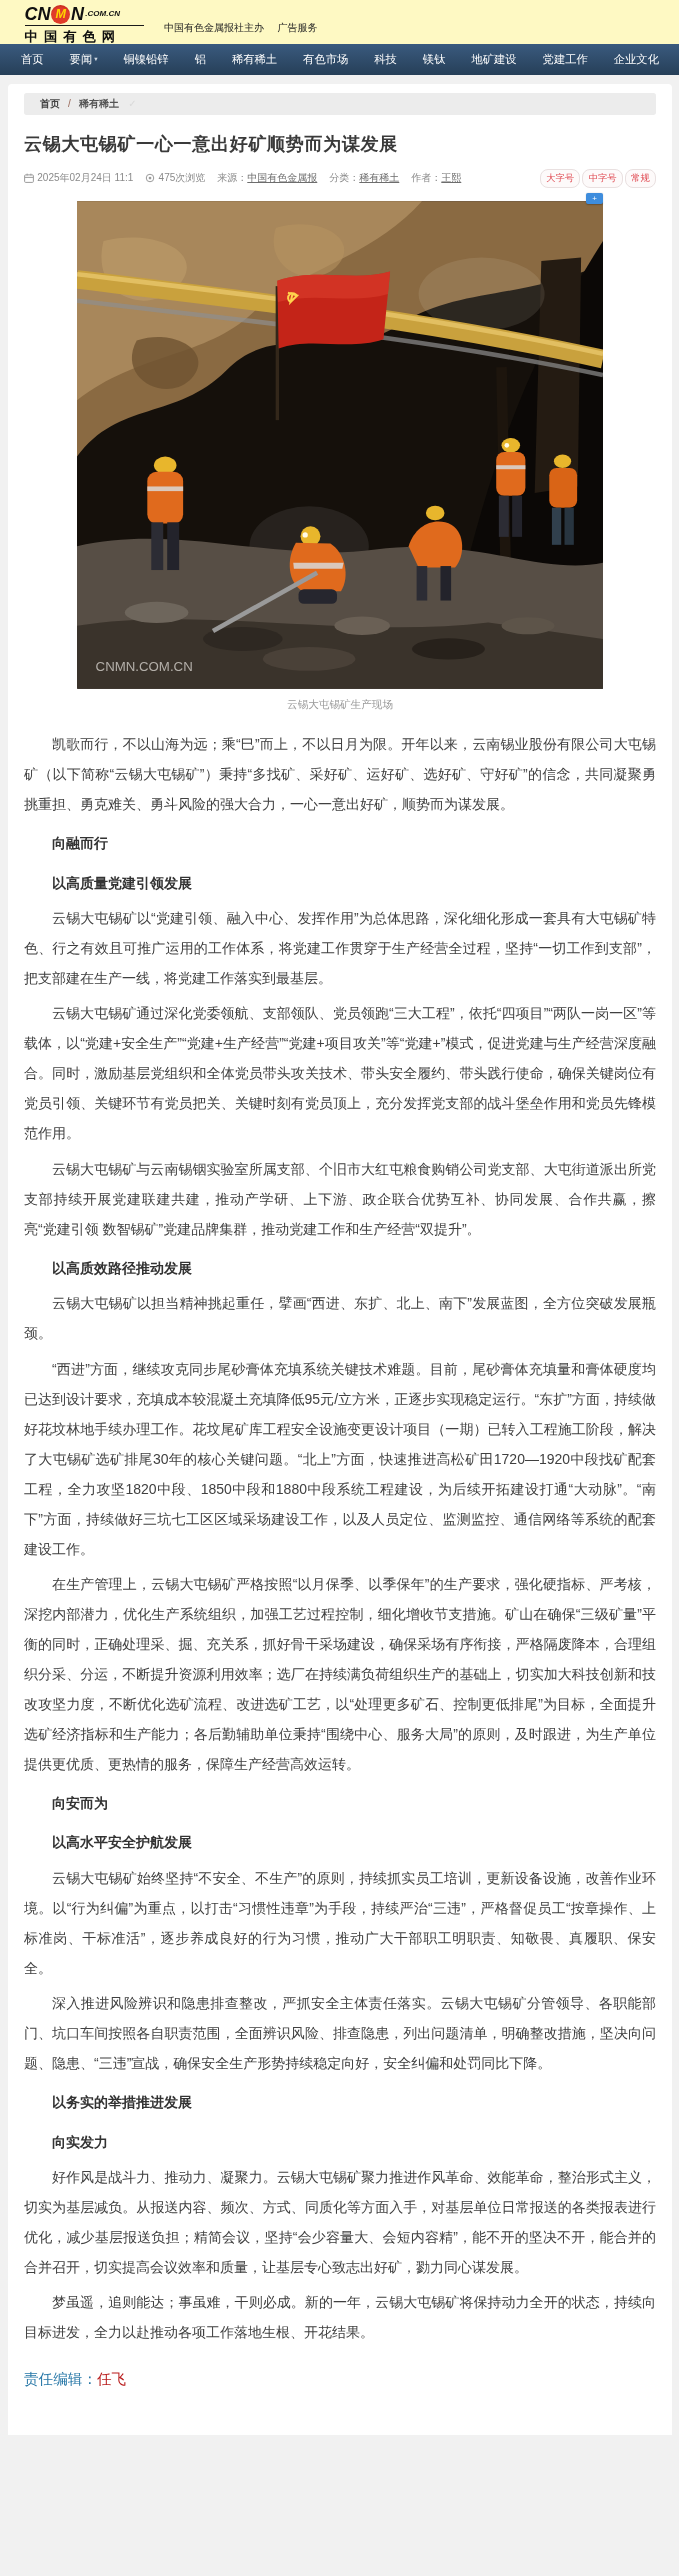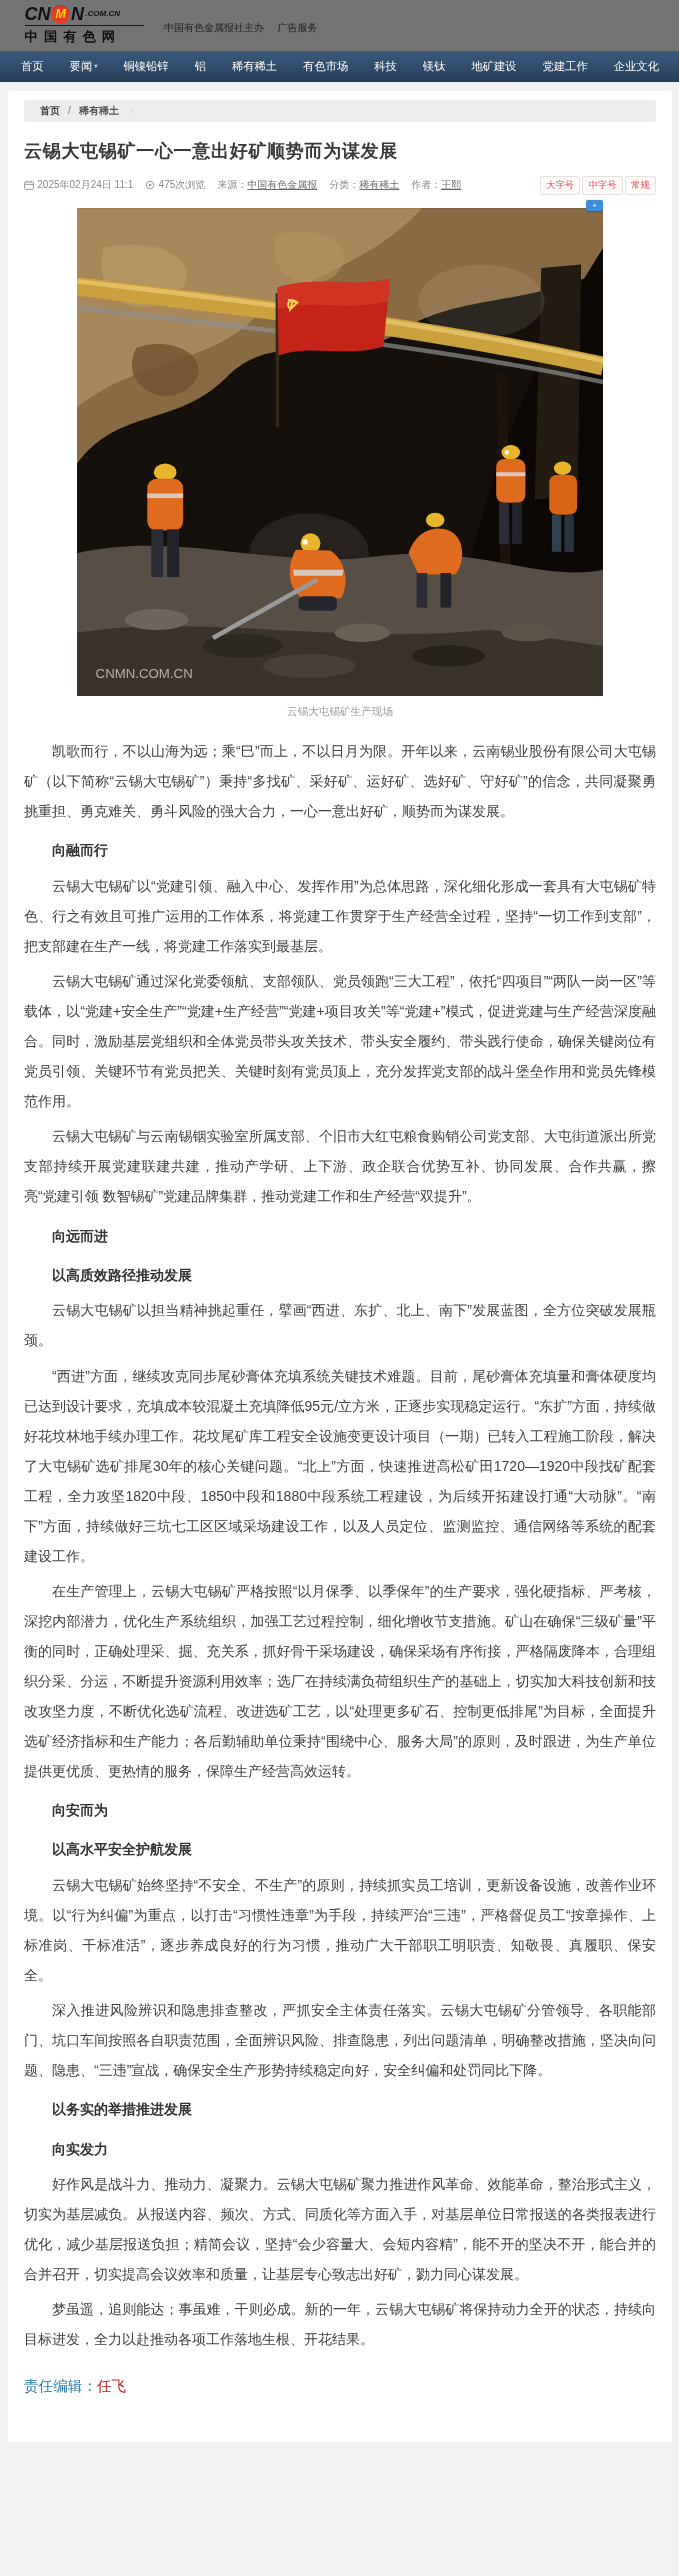--- a/index.html
+++ b/index.html
@@ -1,18 +1,18 @@
 <!DOCTYPE html>
 <html style="font-size:10.6px"><head>
 <meta charset="utf-8">
 <style>
   html,body{margin:0;padding:0;}
   body{width:680px;background:#f1f1f1;font-family:"Liberation Sans","DejaVu Sans",sans-serif;color:#333;}
   
-  .site-header{background:#737373;height:51px;position:relative;}
+  .site-header{background:#fef9c3;height:44px;position:relative;}
   .logo{position:absolute;left:24.6px;top:4px;width:119px;}
   .logo-top{display:flex;align-items:center;font-weight:bold;font-style:italic;font-size:18px;color:#101010;line-height:20px;}
   .logo-m{width:19px;height:19px;border-radius:50%;background:radial-gradient(circle at 50% 65%,#e03c2a 60%,#a50f0f 100%);color:#ffd400;font-size:12.6px;display:inline-flex;align-items:center;justify-content:center;margin:0 0.7px;flex:0 0 auto;}
   .logo-suffix{font-size:8px;margin-left:1.3px;font-style:italic;text-align:center;}
   .logo-rule{border-top:1.3px solid #1a1a1a;margin:1.3px 0 2px;}
   .logo-bottom{font-weight:bold;font-size:13.3px;letter-spacing:6px;color:#101010;white-space:nowrap;}
   .tagline{position:absolute;left:164px;top:21px;font-size:10px;color:#222;}
   .ad-link{margin-left:10.6px;color:#222;}
   
   .navbar{background:linear-gradient(#3a5a7e,#263f58);height:30.5px;display:flex;align-items:center;justify-content:space-between;padding:0 21px;}
@@ -26,21 +26,21 @@
   .breadcrumb .bc-sep{margin:0 5.3px;color:#9a6a5a;}
   .breadcrumb .bc-cur{font-weight:bold;color:#555;}
   .breadcrumb .bc-check{color:#d9d9d9;margin-left:6.6px;font-weight:bold;}
   .article-title{font-size:18px;font-weight:bold;color:#3a3a3a;margin:18.6px 0 13.3px;letter-spacing:0.7px;line-height:1.2;}
   
   .meta-row{display:flex;align-items:center;font-size:10px;color:#8a8a8a;}
   .meta-ic{width:10px;height:10px;margin-right:3.3px;flex:0 0 auto;}
   .meta-item{margin-right:12px;display:flex;align-items:center;}
   .meta-link{color:#6d6d6d;text-decoration:underline;cursor:pointer;}
   .font-controls{margin-left:auto;display:flex;}
-  .font-btn{border:0.7px solid #e9e0e0;background:#fdfafa;color:#e04a52;font-size:9.3px;padding:2px 5.3px;border-radius:2px;margin-left:2px;cursor:pointer;white-space:nowrap;}
+  .font-btn{border:0.7px solid #e9e0e0;background:#fdfafa;color:#e04a52;font-size:9.3px;padding:2px 5.3px;border-radius:8px;margin-left:2px;cursor:pointer;white-space:nowrap;}
   
   .figure-wrap{width:526px;margin:13.3px auto 0;position:relative;}
   .mine-photo{display:block;width:526px;height:488px;border-radius:1.3px;}
   .enlarge-badge{position:absolute;top:-8px;right:0;background:#3e8ddd;color:#fff;border-radius:2px;width:16.6px;height:11.3px;font-size:8px;line-height:11.3px;text-align:center;cursor:pointer;box-shadow:0 0.7px 1.3px rgba(0,0,0,.25);}
   .figure-caption{text-align:center;color:#999;font-size:10.6px;margin-top:9.3px;}
   
   .article-body{margin-top:17px;font-size:14px;line-height:30px;color:#404040;}
   .article-body p{margin:0 0 5.3px;text-indent:2em;text-align:justify;}
   .article-body p.subhead{font-weight:bold;color:#333;text-align:left;margin:9.3px 0 5.3px;}
   .editor-line{margin-top:22.6px;font-size:14.6px;color:#2878a8;}
@@ -201,24 +201,24 @@
       </g>
 
       <text x="28" y="708" font-size="20" fill="#c9c5bf" opacity="0.85">CNMN.COM.CN</text>
     </svg>
   </div>
   <div class="figure-caption">云锡大屯锡矿生产现场</div>
 
   <div class="article-body">
     <p>凯歌而行，不以山海为远；乘“巳”而上，不以日月为限。开年以来，云南锡业股份有限公司大屯锡矿（以下简称“云锡大屯锡矿”）秉持“多找矿、采好矿、运好矿、选好矿、守好矿”的信念，共同凝聚勇挑重担、勇克难关、勇斗风险的强大合力，一心一意出好矿，顺势而为谋发展。</p>
     <p class="subhead">向融而行</p>
+    <p class="subhead">以高质量党建引领发展</p>
     <p>云锡大屯锡矿以“党建引领、融入中心、发挥作用”为总体思路，深化细化形成一套具有大屯锡矿特色、行之有效且可推广运用的工作体系，将党建工作贯穿于生产经营全过程，坚持“一切工作到支部”，把支部建在生产一线，将党建工作落实到最基层。</p>
     <p>云锡大屯锡矿通过深化党委领航、支部领队、党员领跑“三大工程”，依托“四项目”“两队一岗一区”等载体，以“党建+安全生产”“党建+生产经营”“党建+项目攻关”等“党建+”模式，促进党建与生产经营深度融合。同时，激励基层党组织和全体党员带头攻关技术、带头安全履约、带头践行使命，确保关键岗位有党员引领、关键环节有党员把关、关键时刻有党员顶上，充分发挥党支部的战斗堡垒作用和党员先锋模范作用。</p>
     <p>云锡大屯锡矿与云南锡铟实验室所属支部、个旧市大红屯粮食购销公司党支部、大屯街道派出所党支部持续开展党建联建共建，推动产学研、上下游、政企联合优势互补、协同发展、合作共赢，擦亮“党建引领 数智锡矿”党建品牌集群，推动党建工作和生产经营“双提升”。</p>
-    <p class="subhead">向远而进</p>
     <p class="subhead">以高质效路径推动发展</p>
     <p>云锡大屯锡矿以担当精神挑起重任，擘画“西进、东扩、北上、南下”发展蓝图，全方位突破发展瓶颈。</p>
     <p>“西进”方面，继续攻克同步尾砂膏体充填系统关键技术难题。目前，尾砂膏体充填量和膏体硬度均已达到设计要求，充填成本较混凝土充填降低95元/立方米，正逐步实现稳定运行。“东扩”方面，持续做好花坟林地手续办理工作。花坟尾矿库工程安全设施变更设计项目（一期）已转入工程施工阶段，解决了大屯锡矿选矿排尾30年的核心关键问题。“北上”方面，快速推进高松矿田1720—1920中段找矿配套工程，全力攻坚1820中段、1850中段和1880中段系统工程建设，为后续开拓建设打通“大动脉”。“南下”方面，持续做好三坑七工区区域采场建设工作，以及人员定位、监测监控、通信网络等系统的配套建设工作。</p>
     <p>在生产管理上，云锡大屯锡矿严格按照“以月保季、以季保年”的生产要求，强化硬指标、严考核，深挖内部潜力，优化生产系统组织，加强工艺过程控制，细化增收节支措施。矿山在确保“三级矿量”平衡的同时，正确处理采、掘、充关系，抓好骨干采场建设，确保采场有序衔接，严格隔废降本，合理组织分采、分运，不断提升资源利用效率；选厂在持续满负荷组织生产的基础上，切实加大科技创新和技改攻坚力度，不断优化选矿流程、改进选矿工艺，以“处理更多矿石、控制更低排尾”为目标，全面提升选矿经济指标和生产能力；各后勤辅助单位秉持“围绕中心、服务大局”的原则，及时跟进，为生产单位提供更优质、更热情的服务，保障生产经营高效运转。</p>
     <p class="subhead">向安而为</p>
     <p class="subhead">以高水平安全护航发展</p>
     <p>云锡大屯锡矿始终坚持“不安全、不生产”的原则，持续抓实员工培训，更新设备设施，改善作业环境。以“行为纠偏”为重点，以打击“习惯性违章”为手段，持续严治“三违”，严格督促员工“按章操作、上标准岗、干标准活”，逐步养成良好的行为习惯，推动广大干部职工明职责、知敬畏、真履职、保安全。</p>
     <p>深入推进风险辨识和隐患排查整改，严抓安全主体责任落实。云锡大屯锡矿分管领导、各职能部门、坑口车间按照各自职责范围，全面辨识风险、排查隐患，列出问题清单，明确整改措施，坚决向问题、隐患、“三违”宣战，确保安全生产形势持续稳定向好，安全纠偏和处罚同比下降。</p>
     <p class="subhead">以务实的举措推进发展</p>
     <p class="subhead">向实发力</p>

